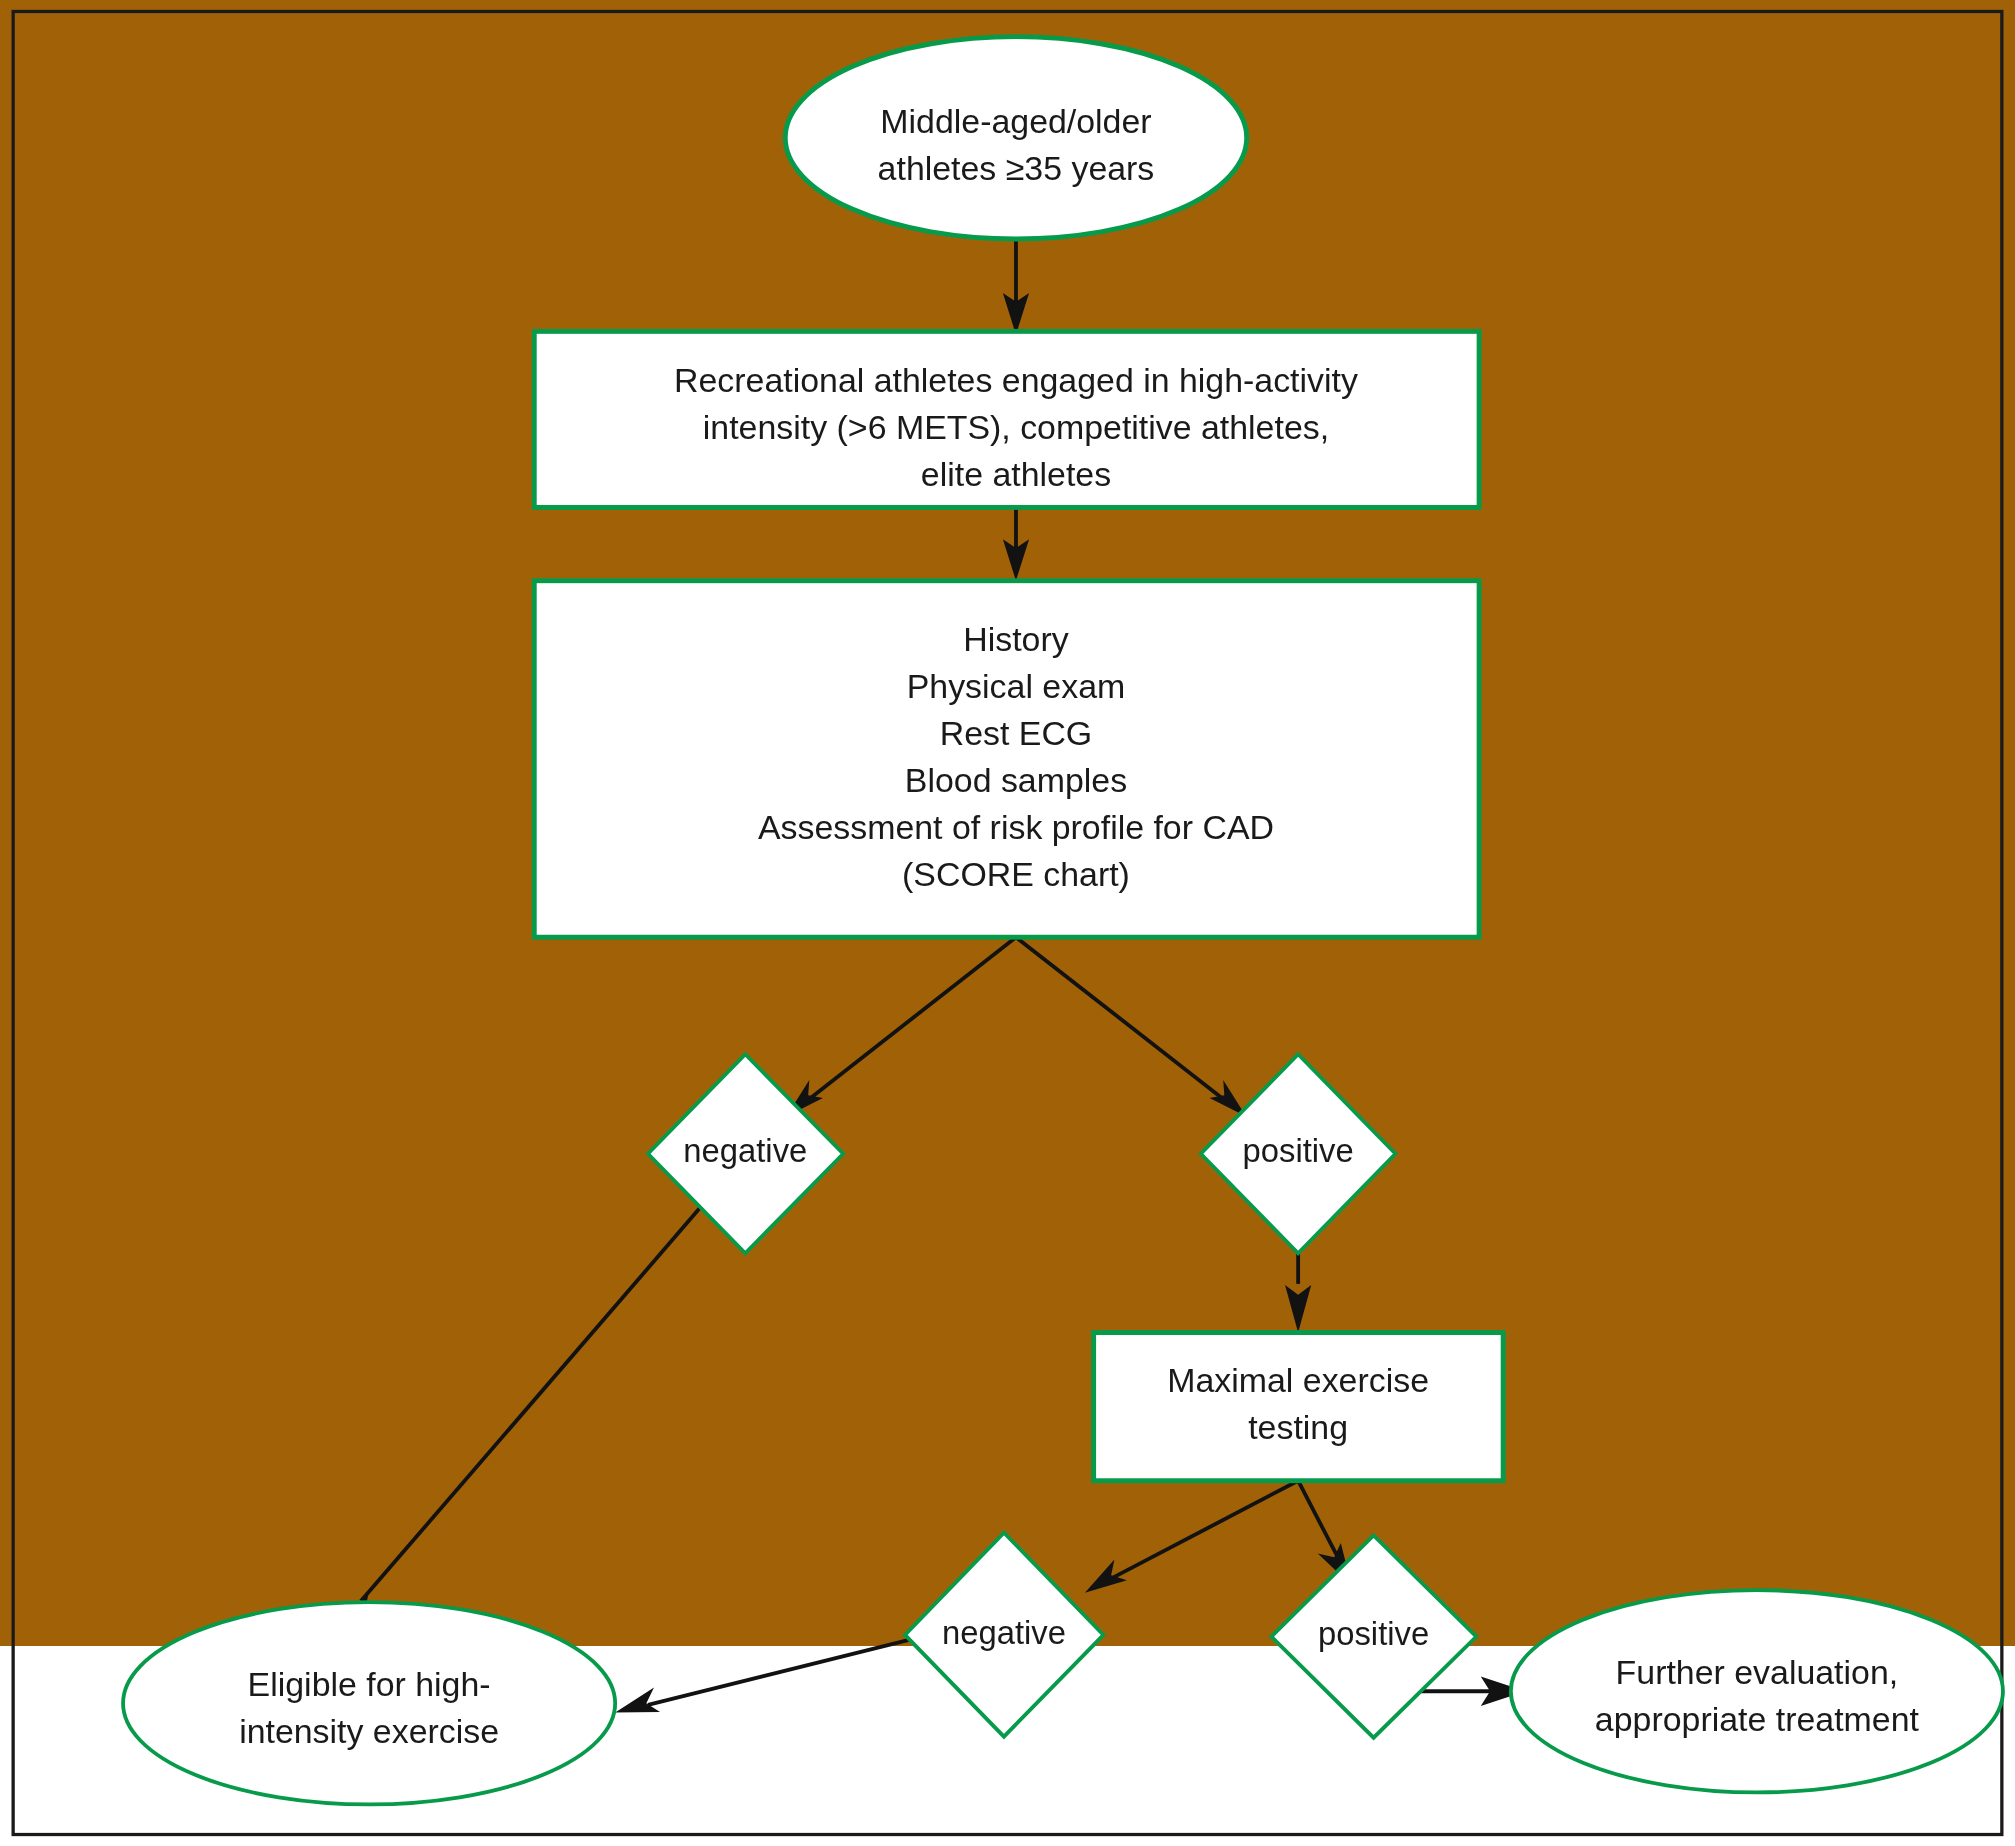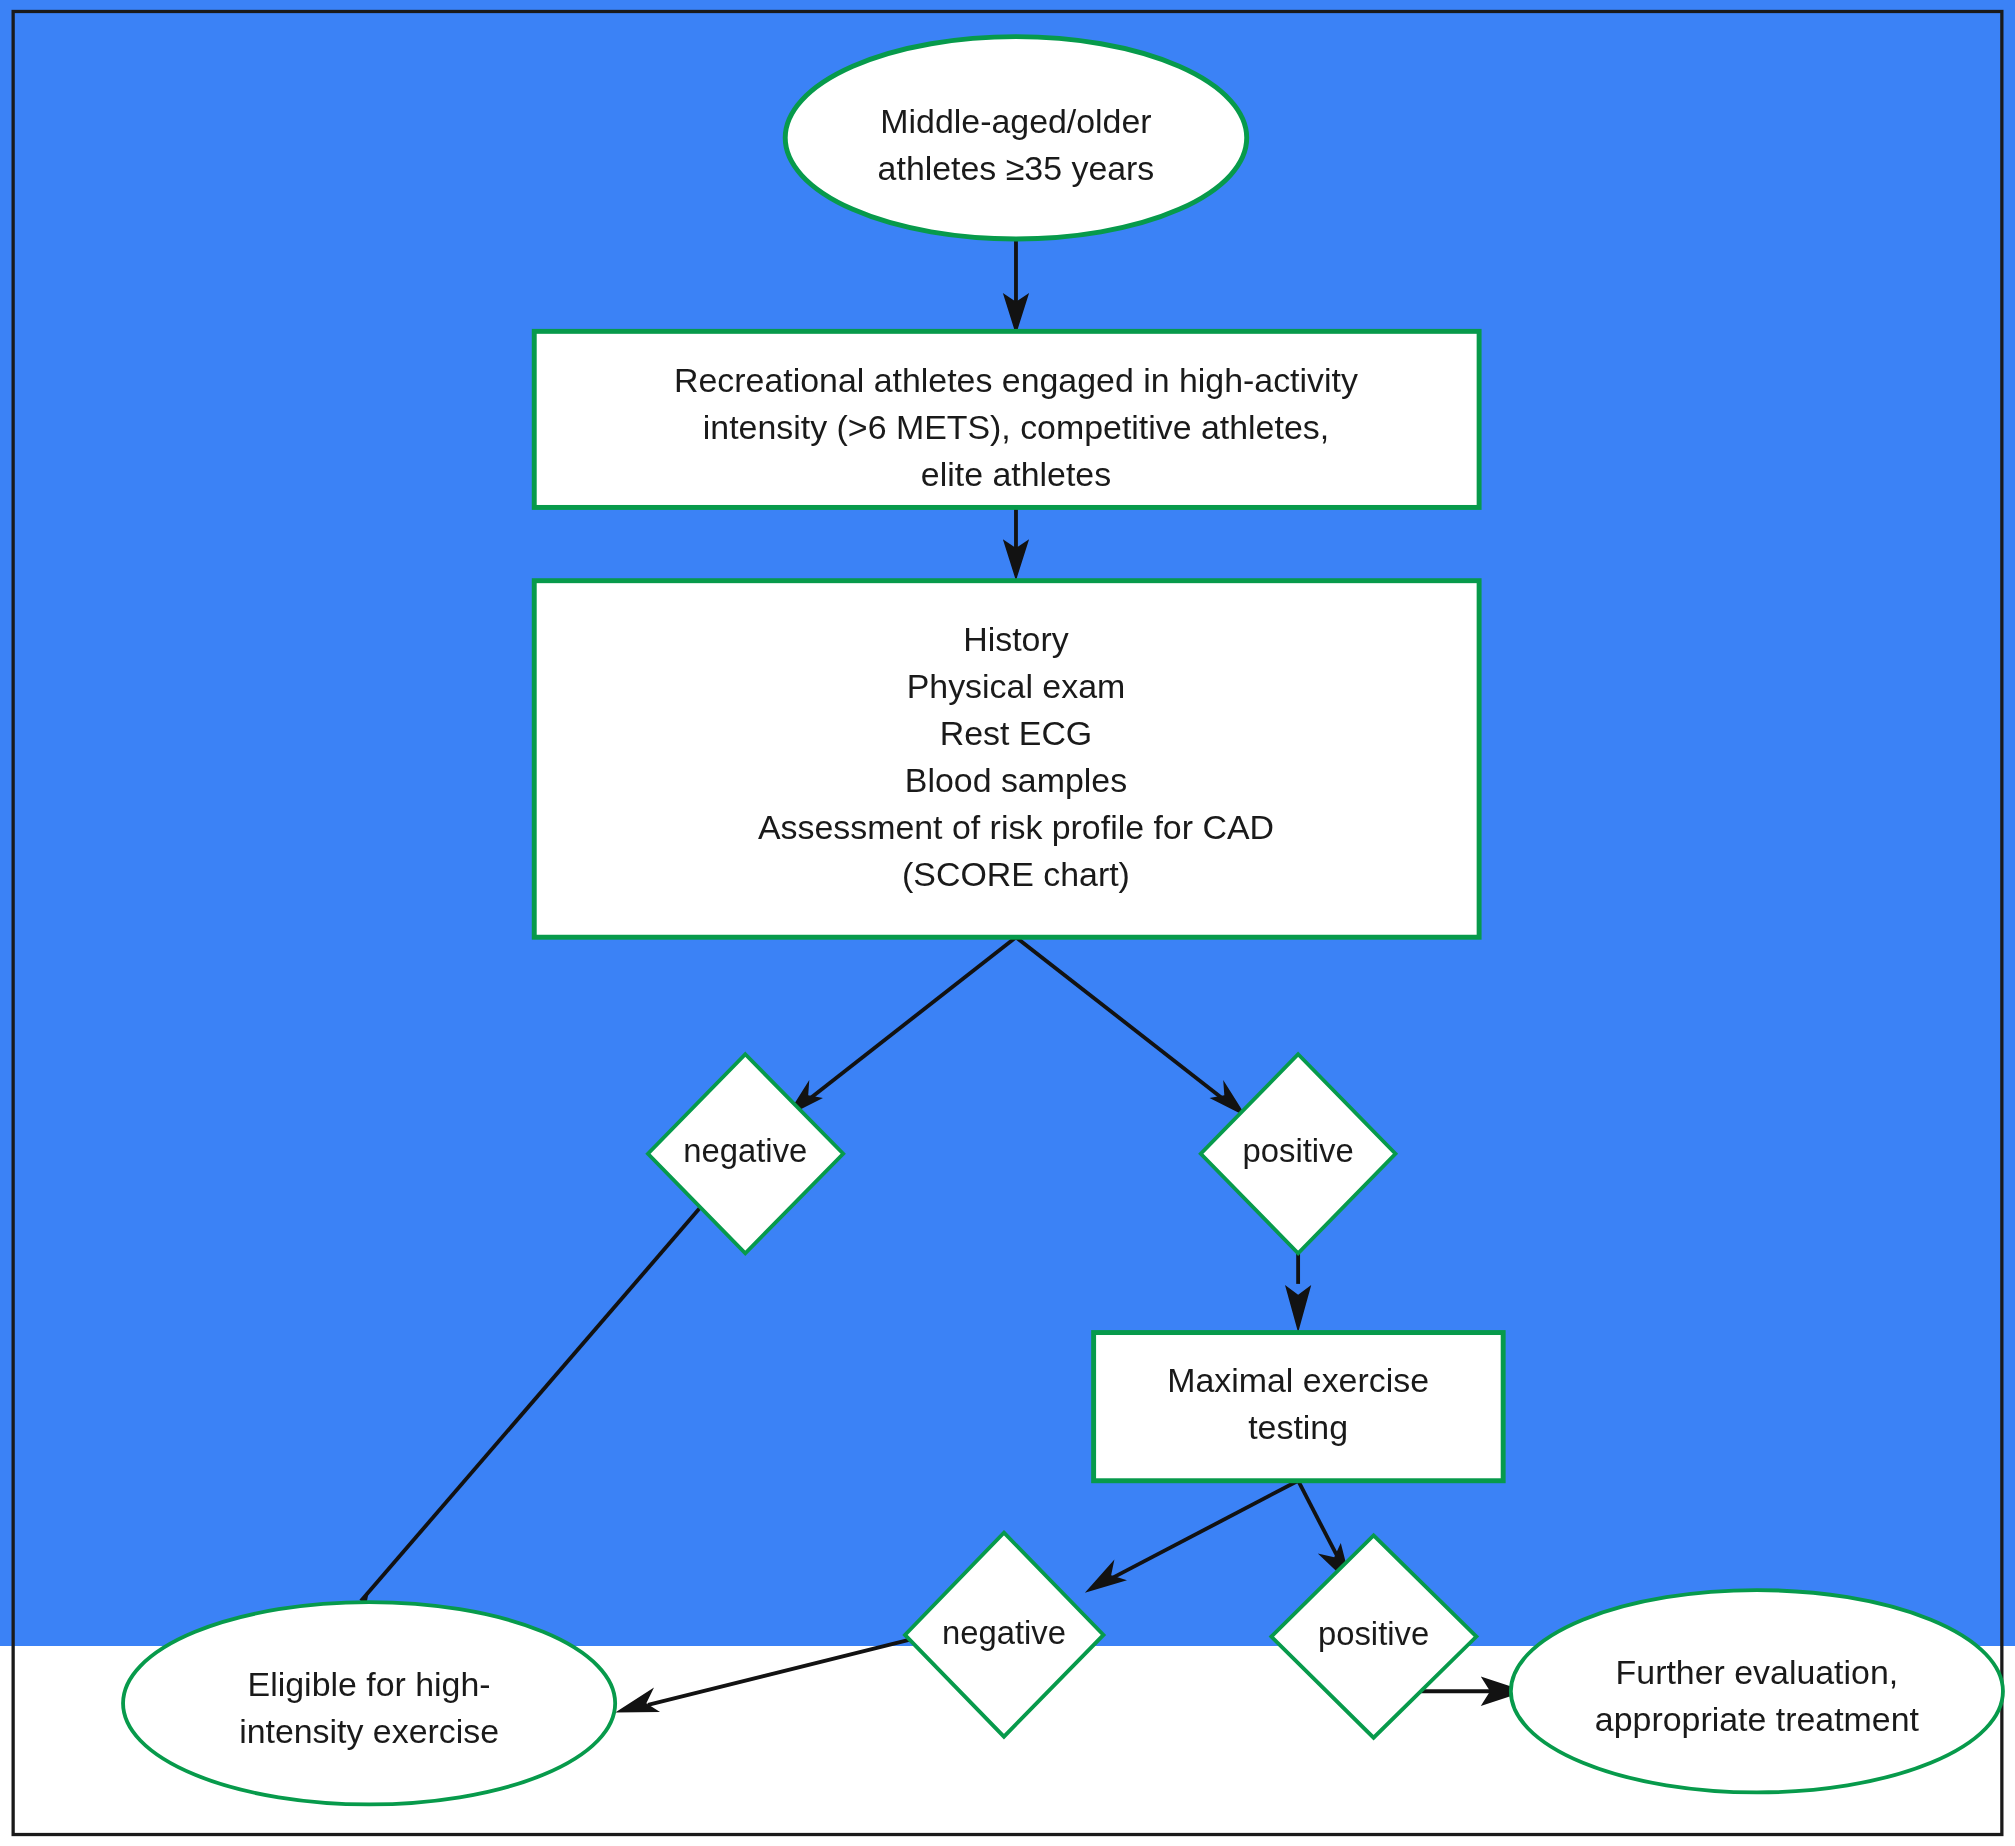--- a/index.html
+++ b/index.html
@@ -10,21 +10,21 @@
   body {
     width: 2015px;
     height: 1846px;
     font-family: "Liberation Sans", sans-serif;
     overflow: hidden;
   }
   #flow-root {
     position: relative;
     width: 2015px;
     height: 1646px;
-    background: #3b82f6;
+    background: #a16207;
   }
   svg#flow-svg {
     display: block;
     width: 2015px;
     height: 1846px;
   }
   .node-shape {
     fill: #ffffff;
     stroke: #079a4b;
     stroke-width: 9;

